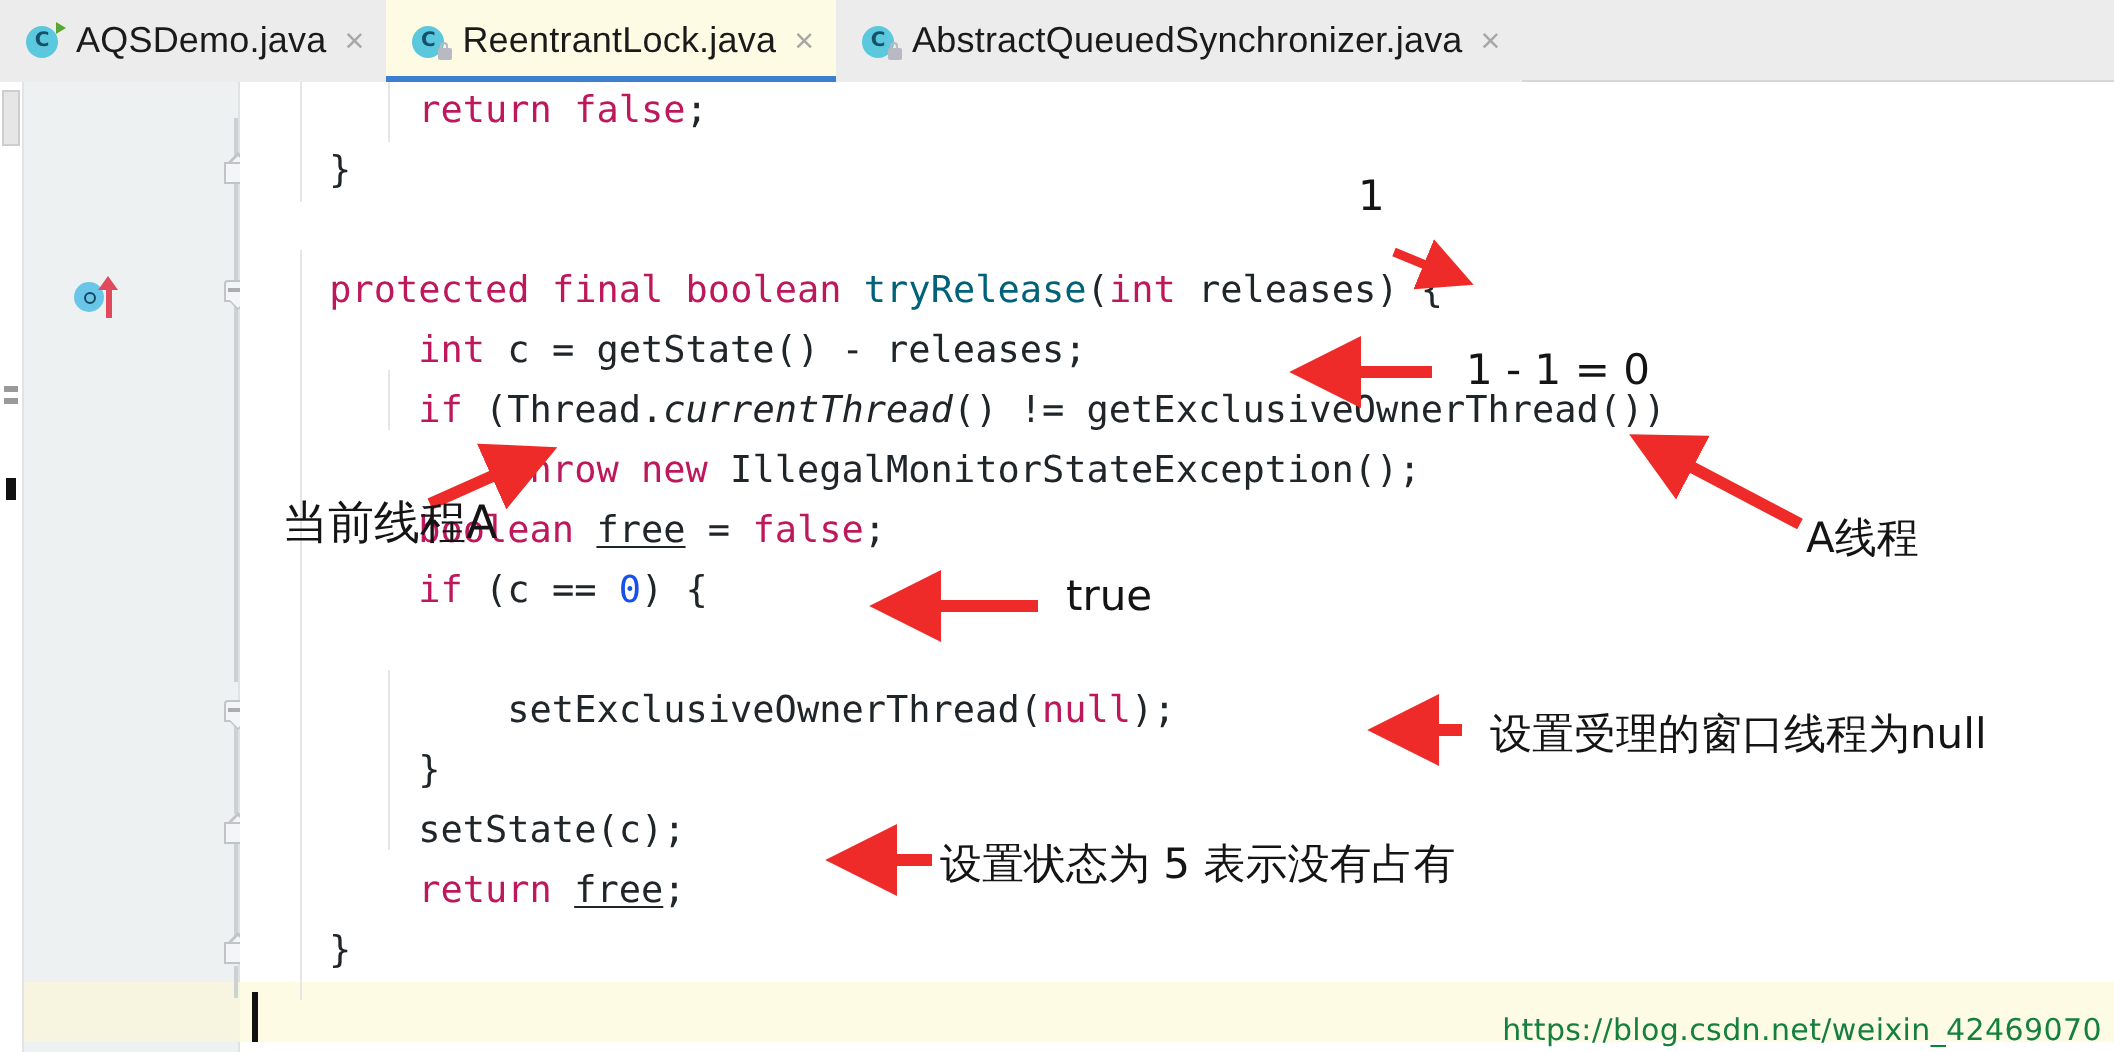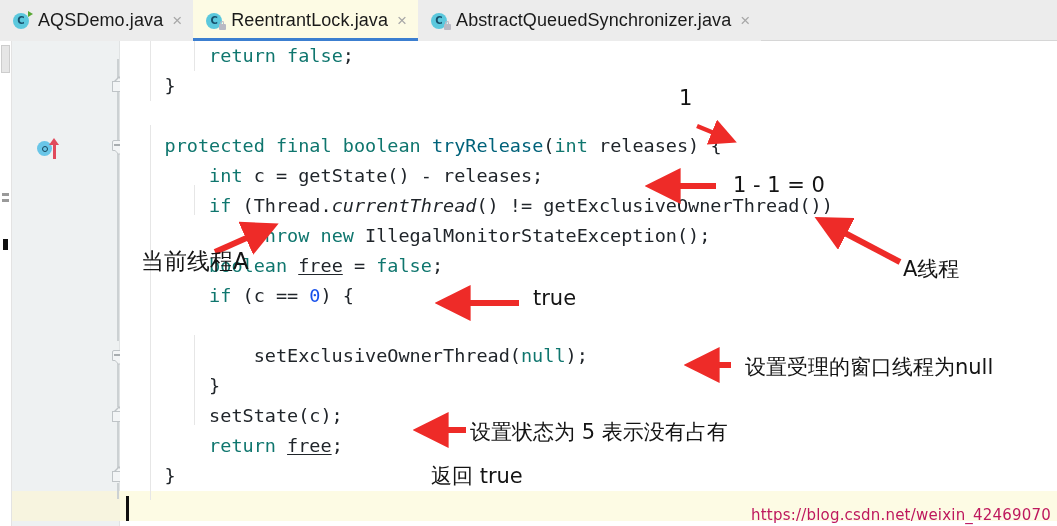--- a/index.html
+++ b/index.html
@@ -251,42 +251,42 @@
     position: absolute;
     left: 0;
     height: 30px;
     line-height: 30px;
     white-space: pre;
     font-family: "DejaVu Sans Mono", monospace;
     font-size: 18.5px;
     color: #20252a;
     letter-spacing: 0px;
   }
-  .kw   { color: #0f766e; }
+  .kw   { color: #be185d; }
   .mth  { color: #00627a; }
   .num  { color: #1750eb; }
   .fld  { color: #20252a; text-decoration: underline; text-decoration-color:#20252a; text-underline-offset: 2px; }
   .stat { font-style: italic; }
 
   
   #anno { position: absolute; left: 0; top: 0; width: 1057px; height: 526px; pointer-events: none; }
   .note {
     position: absolute;
     font-family: "DejaVu Sans", sans-serif;
     color: #141414;
     white-space: nowrap;
   }
 
   
   #watermark {
     position: absolute;
     right: 6px; bottom: 2px;
     font-family: "DejaVu Sans", sans-serif;
     font-size: 15px;
-    color: #be185d;
+    color: #15803d;
     letter-spacing: 0.2px;
     white-space: nowrap;
   }
 </style>
 </head>
 <body>
 
 <div id="app">
 
   <div id="tabbar">
@@ -451,18 +451,17 @@
   </svg>
 
   <div id="anno">
     <div class="note" style="left:679px; top:86px;  font-size:21px;">1</div>
     <div class="note" style="left:733px; top:173px; font-size:21px;">1 - 1 = 0</div>
     <div class="note" style="left:141px; top:246px; font-size:23px;">当前线程A</div>
     <div class="note" style="left:903px; top:255px; font-size:21px;">A线程</div>
     <div class="note" style="left:533px; top:286px; font-size:21px;">true</div>
     <div class="note" style="left:745px; top:353px; font-size:21px;">设置受理的窗口线程为null</div>
     <div class="note" style="left:470px; top:418px; font-size:21px;">设置状态为 5 表示没有占有</div>
-    <div class="note" style="left:431px; top:462px; font-size:21px;">返回 true</div>
   </div>
 
   <div id="watermark">https://blog.csdn.net/weixin_42469070</div>
 
 </div>
 
 </body></html>

